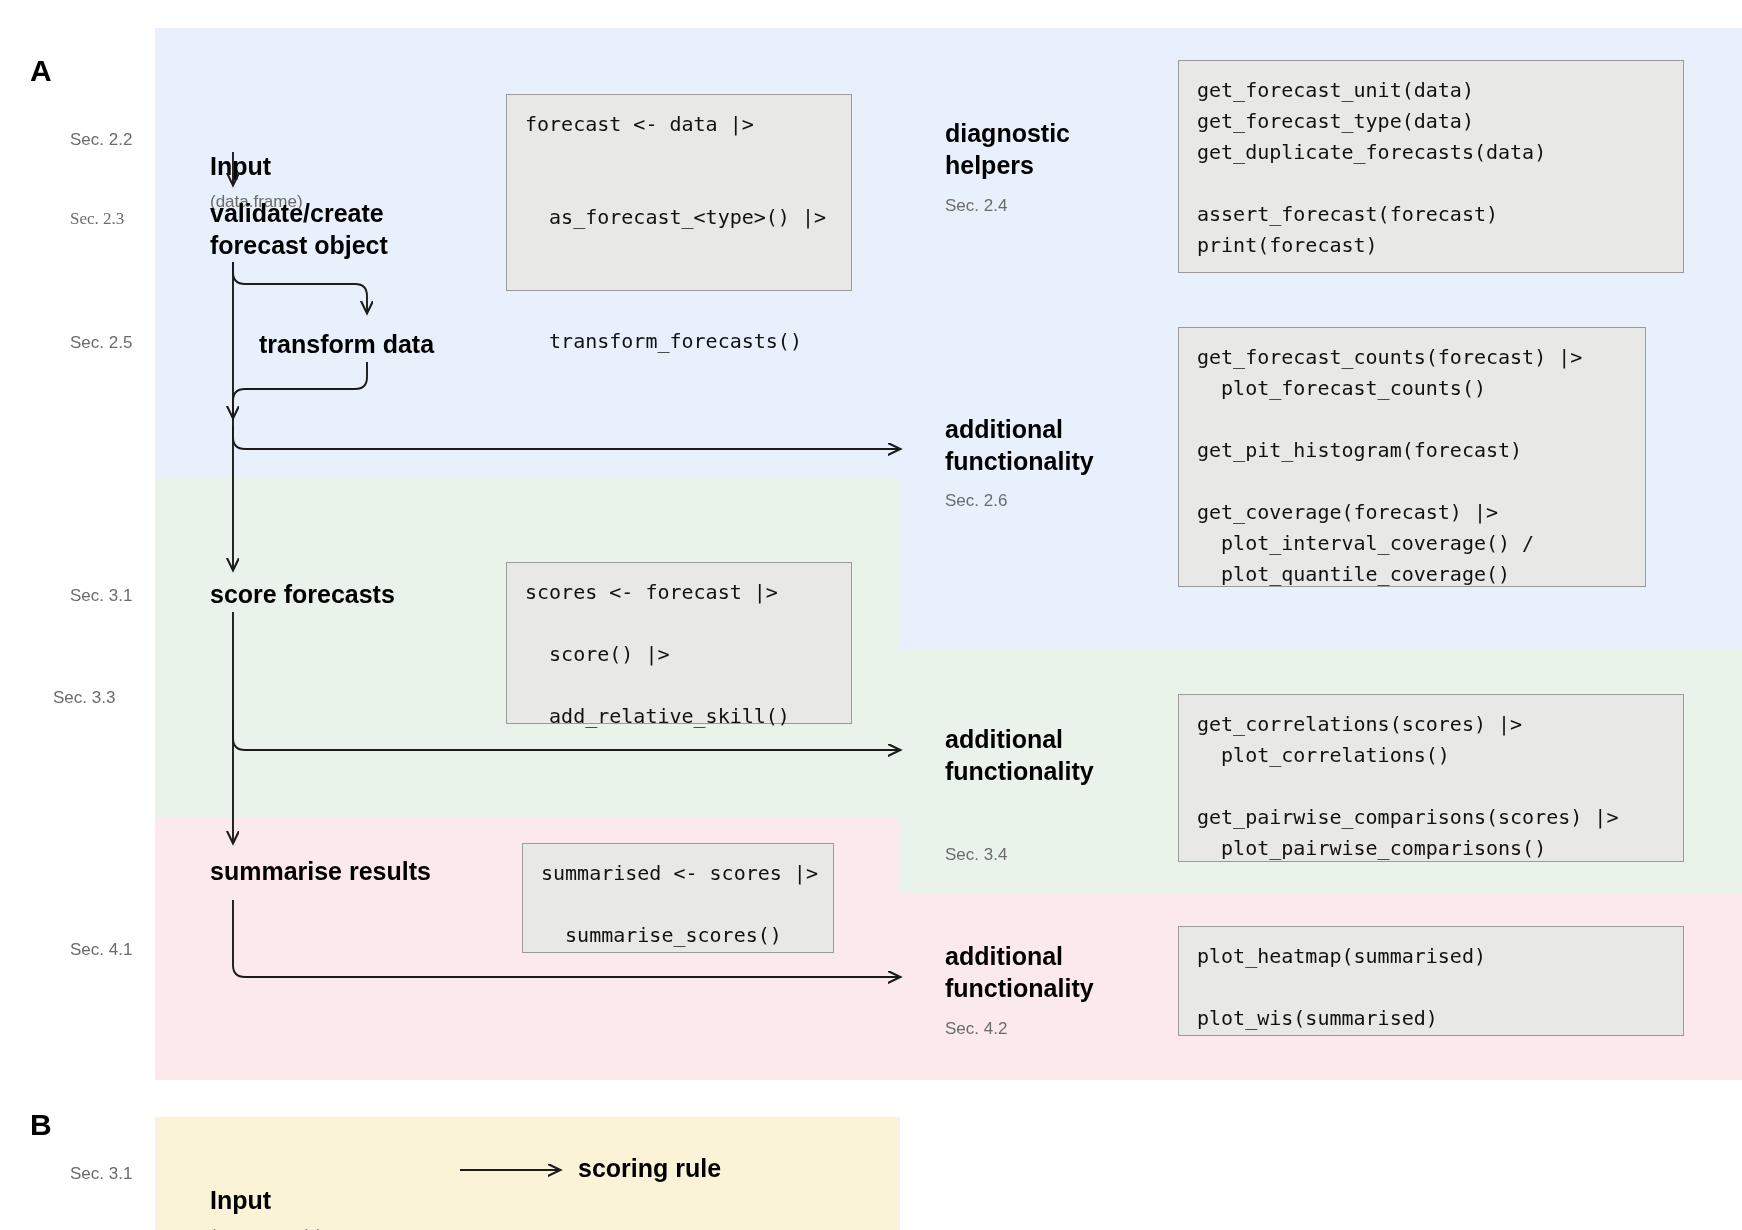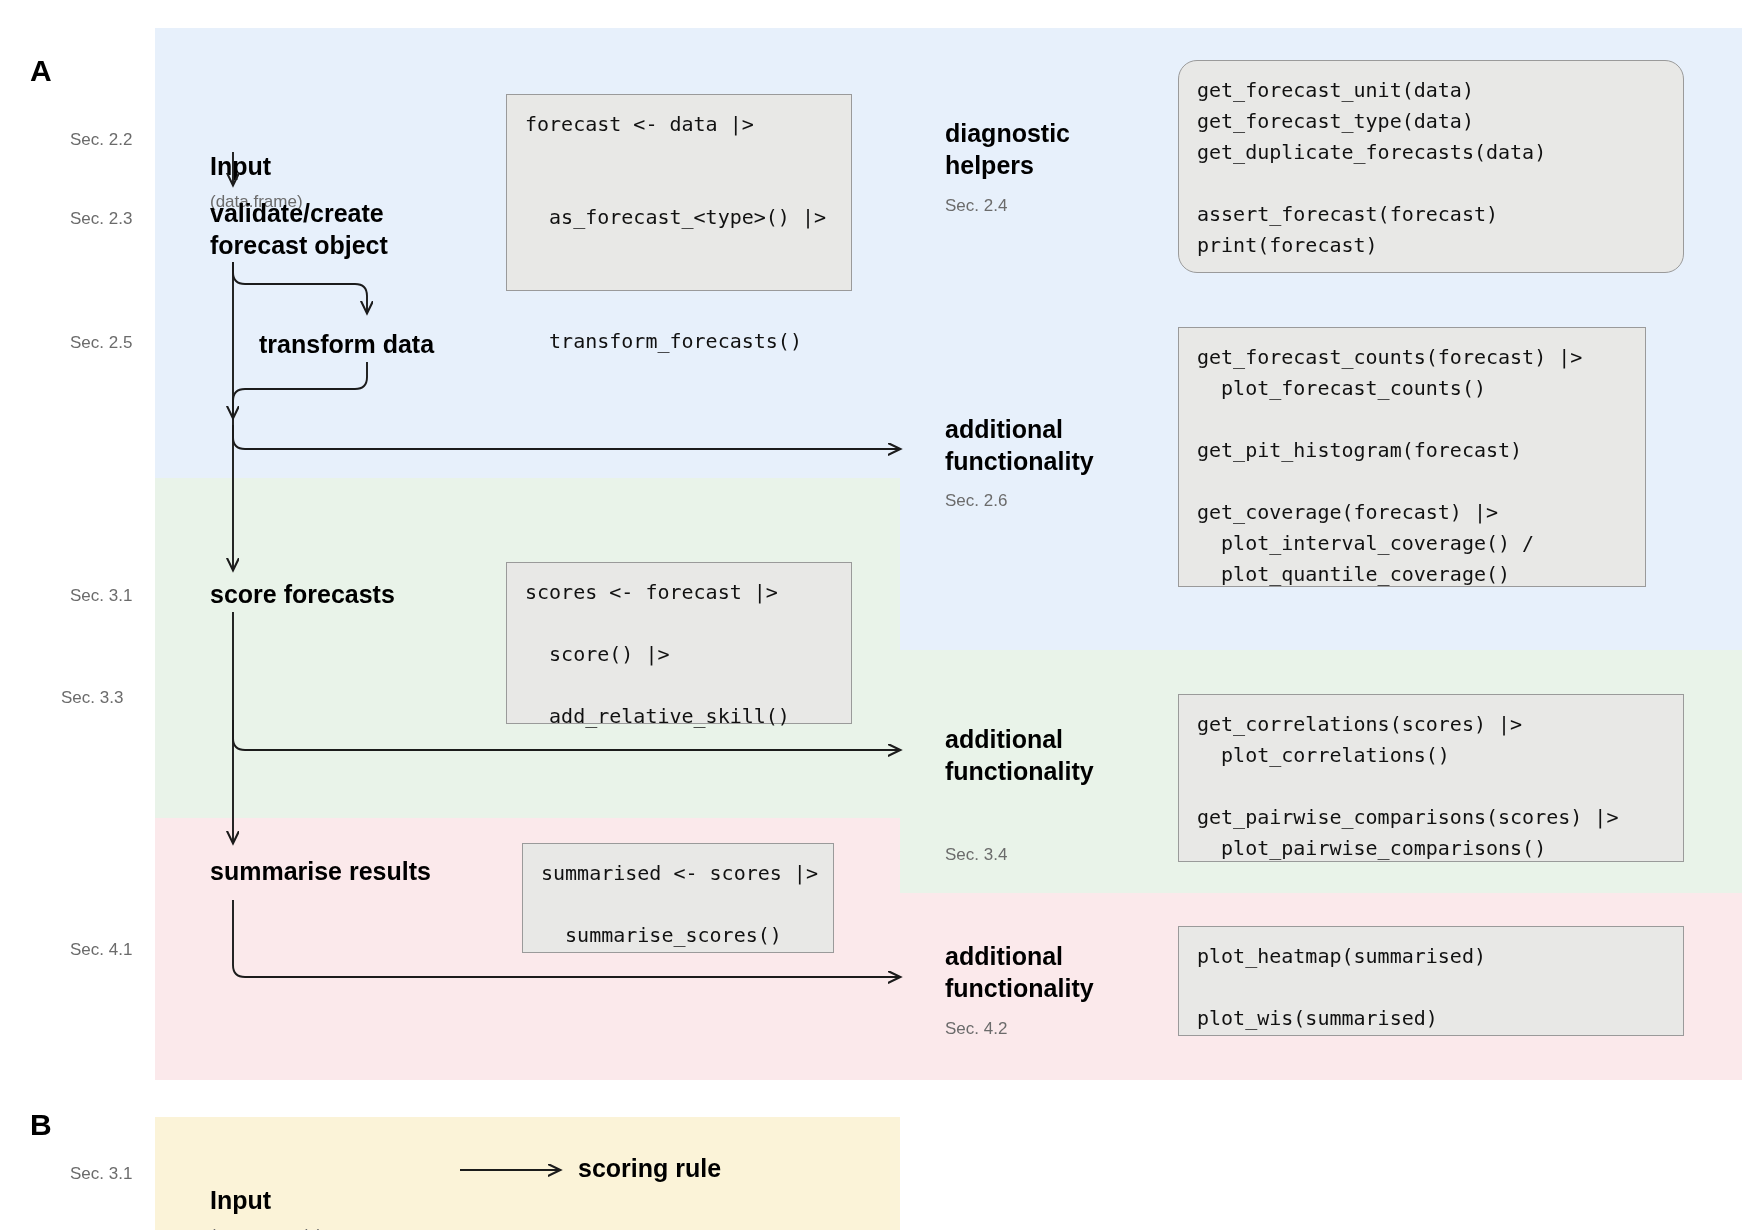--- a/index.html
+++ b/index.html
@@ -58,24 +58,24 @@
 <div class="band band-green-left"></div>
 <div class="band band-green-right"></div>
 <div class="band band-pink-left"></div>
 <div class="band band-pink-right"></div>
 <div class="band band-yellow"></div>
 
 <div class="panel-letter" style="left:30px;top:54px;">A</div>
 <div class="panel-letter" style="left:30px;top:1108px;">B</div>
 
 <div class="sec" style="left:70px;top:130px;">Sec. 2.2</div>
-<div class="sec" style="left:70px;top:209px;">Sec. 2.3</div>
+<div class="sec" style="left:70px;top:209px;font-family:Liberation Serif, serif;">Sec. 2.3</div>
 <div class="sec" style="left:70px;top:333px;">Sec. 2.5</div>
 <div class="sec" style="left:70px;top:586px;">Sec. 3.1</div>
-<div class="sec" style="left:61px;top:688px;">Sec. 3.3</div>
+<div class="sec" style="left:53px;top:688px;">Sec. 3.3</div>
 <div class="sec" style="left:70px;top:940px;">Sec. 4.1</div>
 <div class="sec" style="left:70px;top:1164px;">Sec. 3.1</div>
 
 <div class="node" style="left:210px;top:118px;">
   <span>Input</span>
   <span class="sub">(data.frame)</span>
 </div>
 
 <div class="node" style="left:210px;top:197px;">validate/create
 forecast object</div>
@@ -114,21 +114,21 @@
 <div class="code" style="left:506px;top:562px;width:346px;height:162px;">scores &lt;- forecast |&gt;
 
   score() |&gt;
 
   add_relative_skill()</div>
 
 <div class="code" style="left:522px;top:843px;width:312px;height:110px;">summarised &lt;- scores |&gt;
 
   summarise_scores()</div>
 
-<div class="code" style="left:1178px;top:60px;width:506px;height:213px;border-radius:19px;">get_forecast_unit(data)
+<div class="code" style="left:1178px;top:60px;width:506px;height:213px;">get_forecast_unit(data)
 get_forecast_type(data)
 get_duplicate_forecasts(data)
 
 assert_forecast(forecast)
 print(forecast)</div>
 
 <div class="code" style="left:1178px;top:327px;width:468px;height:260px;">get_forecast_counts(forecast) |&gt;
   plot_forecast_counts()
 
 get_pit_histogram(forecast)

